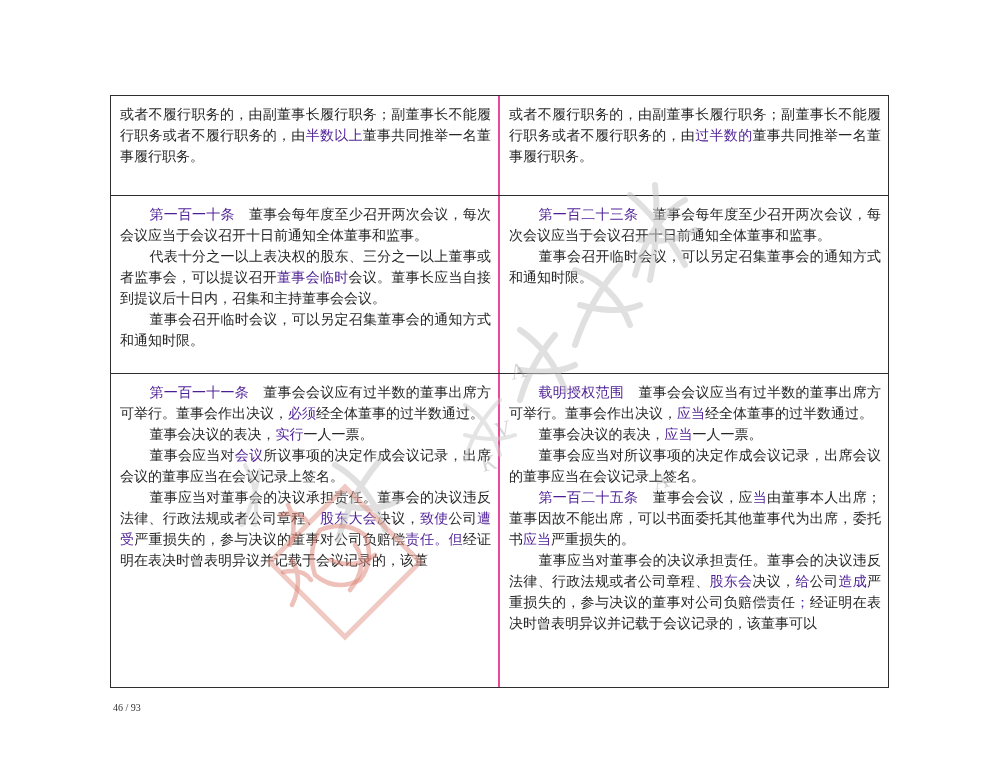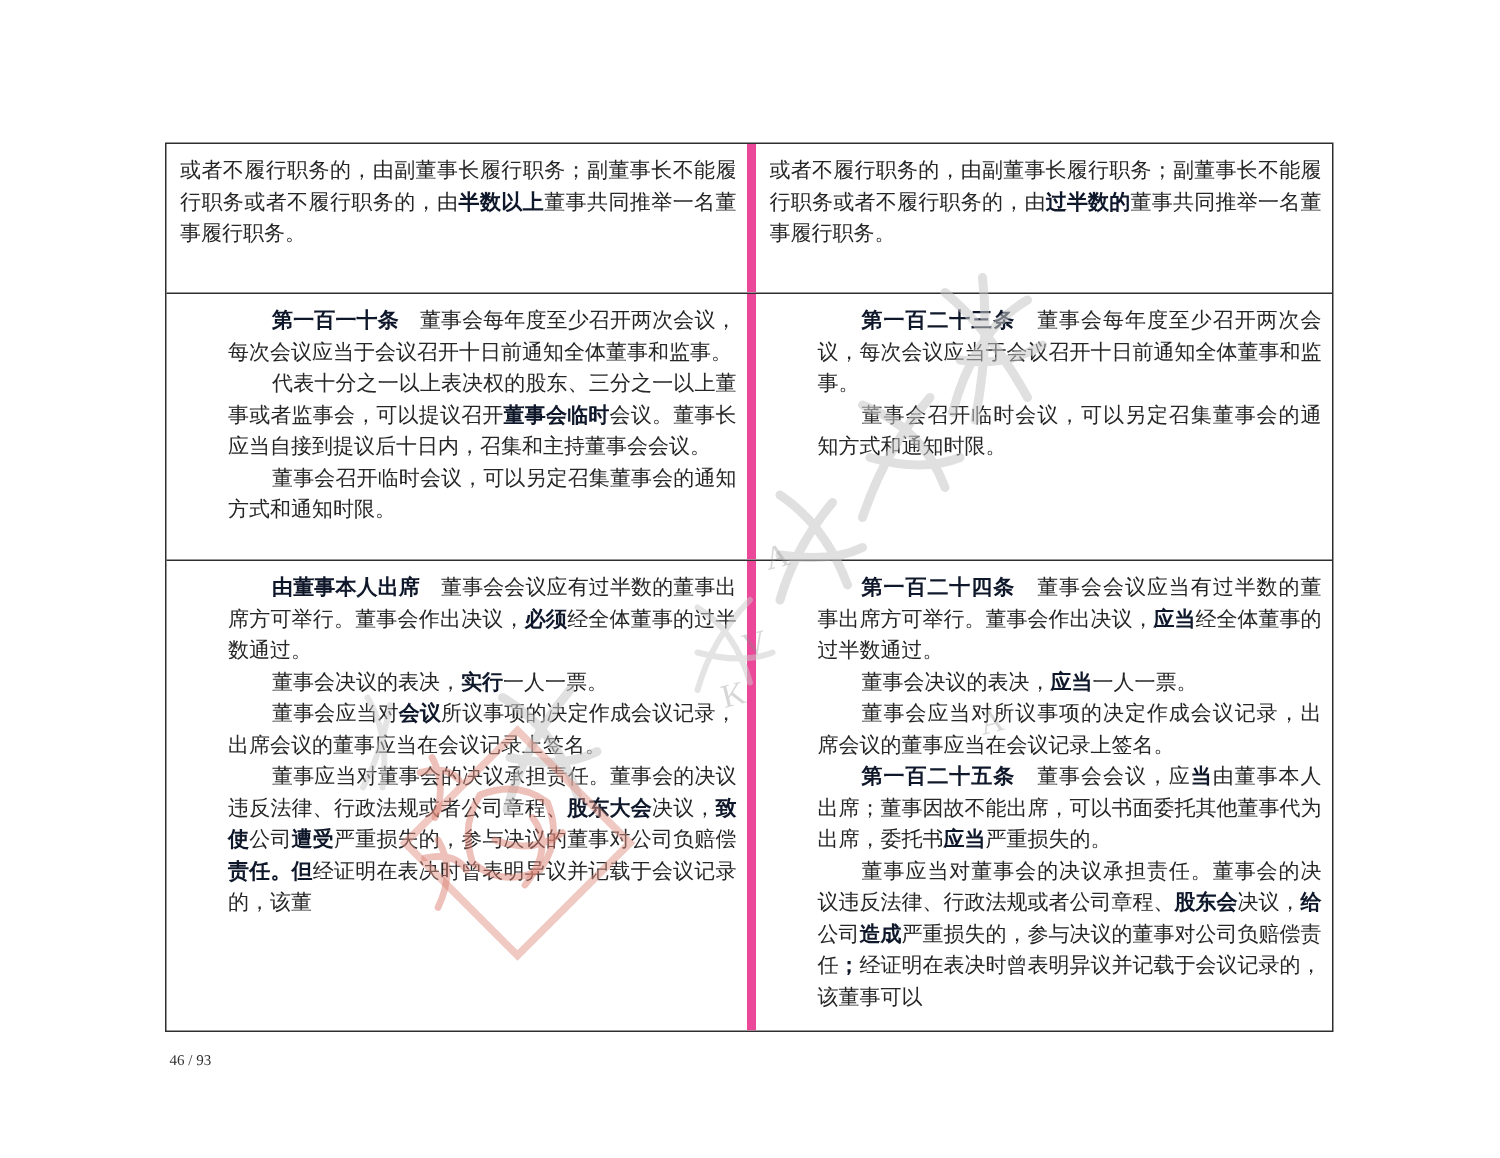--- a/index.html
+++ b/index.html
@@ -10,24 +10,24 @@
   .cmp-table{
     position:absolute;left:110px;top:95px;width:779px;
     border:1px solid #2e2e2e;box-sizing:border-box;z-index:1;background:transparent;
   }
   .row{display:flex;box-sizing:border-box;overflow:hidden;}
   .row + .row{border-top:1px solid #2e2e2e;}
   .row:nth-child(1){height:99px;}
   .row:nth-child(2){height:178px;}
   .row:nth-child(3){height:314px;}
   .cell{width:387px;box-sizing:border-box;padding:8px 7px 0 9px;overflow:hidden;}
-  .cell + .cell{border-left:6px solid #ec4899;width:390px;}
+  .cell + .cell{border-left:2px solid #ec4899;width:390px;}
   .para{margin:0;font-size:14px;line-height:21px;text-align:justify;}
-  .para.indent{text-indent:2.1em;margin-left:32px;}
-  .red{color:#0f172a;font-weight:bold;}
+  .para.indent{text-indent:2.1em;}
+  .red{color:#4c1d95;font-weight:normal;}
   .page-number{position:absolute;left:113px;top:702px;font-size:10px;color:#303030;z-index:1;}
   .watermark{position:absolute;left:0;top:0;z-index:2;pointer-events:none;}
   .wm-gray{stroke:#c6c6c6;stroke-opacity:0.55;fill:none;stroke-width:6;stroke-linecap:round;}
   .wm-gray-thin{stroke:#c9c9c9;stroke-opacity:0.5;fill:none;stroke-width:4;stroke-linecap:round;}
   .wm-letter{fill:#8a8a8a;fill-opacity:0.35;font-family:"Liberation Serif",serif;font-size:22px;}
   .seal-frame{stroke:#e09486;stroke-opacity:0.5;fill:none;stroke-width:5;}
   .seal-stroke{stroke:#dc8173;stroke-opacity:0.5;fill:none;stroke-width:4.5;stroke-linecap:round;}
 </style>
 </head>
 <body>
@@ -73,27 +73,27 @@
         <p class="para indent"><span class="">代表十分之一以上表决权的股东、三分之一以上董事或者监事会，可以提议召开</span><span class="red">董事会临时</span><span class="">会议。董事长应当自接到提议后十日内，召集和主持董事会会议。</span></p>
         <p class="para indent"><span class="">董事会召开临时会议，可以另定召集董事会的通知方式和通知时限。</span></p>
       </div>
       <div class="cell">
         <p class="para indent"><span class="red">第一百二十三条</span><span class="">　董事会每年度至少召开两次会议，每次会议应当于会议召开十日前通知全体董事和监事。</span></p>
         <p class="para indent"><span class="">董事会召开临时会议，可以另定召集董事会的通知方式和通知时限。</span></p>
       </div>
     </div>
     <div class="row">
       <div class="cell">
-        <p class="para indent"><span class="red">由董事本人出席</span><span class="">　董事会会议应有过半数的董事出席方可举行。董事会作出决议，</span><span class="red">必须</span><span class="">经全体董事的过半数通过。</span></p>
+        <p class="para indent"><span class="red">第一百一十一条</span><span class="">　董事会会议应有过半数的董事出席方可举行。董事会作出决议，</span><span class="red">必须</span><span class="">经全体董事的过半数通过。</span></p>
         <p class="para indent"><span class="">董事会决议的表决，</span><span class="red">实行</span><span class="">一人一票。</span></p>
         <p class="para indent"><span class="">董事会应当对</span><span class="red">会议</span><span class="">所议事项的决定作成会议记录，出席会议的董事应当在会议记录上签名。</span></p>
         <p class="para indent"><span class="">董事应当对董事会的决议承担责任。董事会的决议违反法律、行政法规或者公司章程、</span><span class="red">股东大会</span><span class="">决议，</span><span class="red">致使</span><span class="">公司</span><span class="red">遭受</span><span class="">严重损失的，参与决议的董事对公司负赔偿</span><span class="red">责任。但</span><span class="">经证明在表决时曾表明异议并记载于会议记录的，该董</span></p>
       </div>
       <div class="cell">
-        <p class="para indent"><span class="red">第一百二十四条</span><span class="">　董事会会议应当有过半数的董事出席方可举行。董事会作出决议，</span><span class="red">应当</span><span class="">经全体董事的过半数通过。</span></p>
+        <p class="para indent"><span class="red">载明授权范围</span><span class="">　董事会会议应当有过半数的董事出席方可举行。董事会作出决议，</span><span class="red">应当</span><span class="">经全体董事的过半数通过。</span></p>
         <p class="para indent"><span class="">董事会决议的表决，</span><span class="red">应当</span><span class="">一人一票。</span></p>
         <p class="para indent"><span class="">董事会应当对所议事项的决定作成会议记录，出席会议的董事应当在会议记录上签名。</span></p>
         <p class="para indent"><span class="red">第一百二十五条</span><span class="">　董事会会议，应</span><span class="red">当</span><span class="">由董事本人出席；董事因故不能出席，可以书面委托其他董事代为出席，委托书</span><span class="red">应当</span><span class="">严重损失的。</span></p>
         <p class="para indent"><span class="">董事应当对董事会的决议承担责任。董事会的决议违反法律、行政法规或者公司章程、</span><span class="red">股东会</span><span class="">决议，</span><span class="red">给</span><span class="">公司</span><span class="red">造成</span><span class="">严重损失的，参与决议的董事对公司负赔偿责任</span><span class="red">；</span><span class="">经证明在表决时曾表明异议并记载于会议记录的，该董事可以</span></p>
       </div>
     </div>
   </div>
 
 <div class="page-number">46 / 93</div>
 

